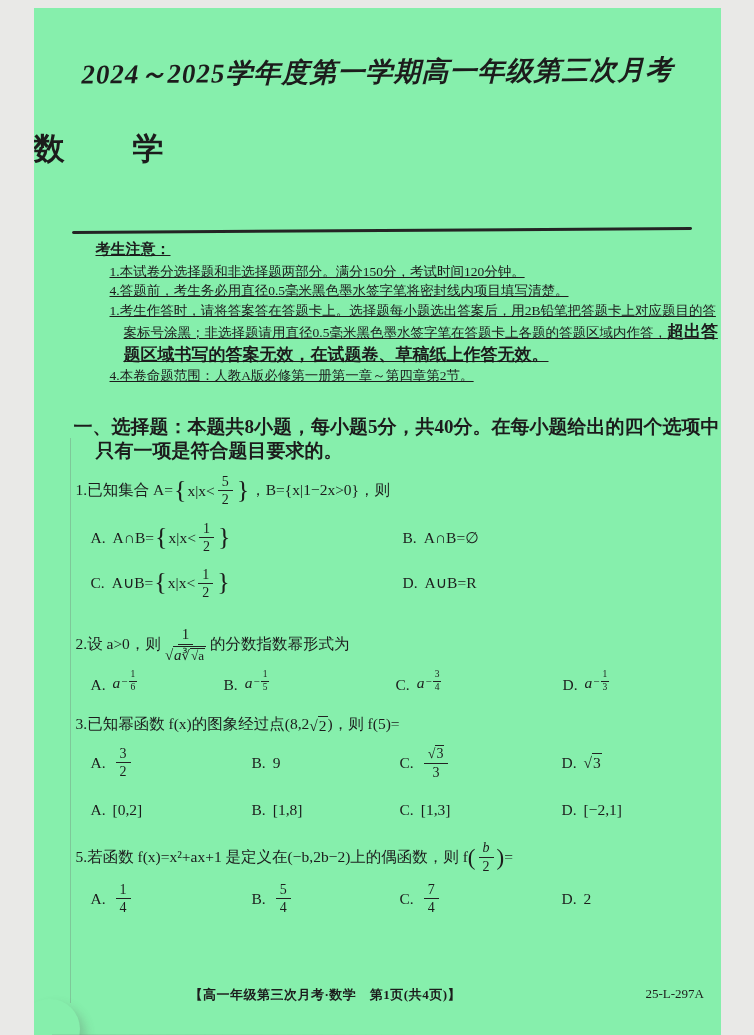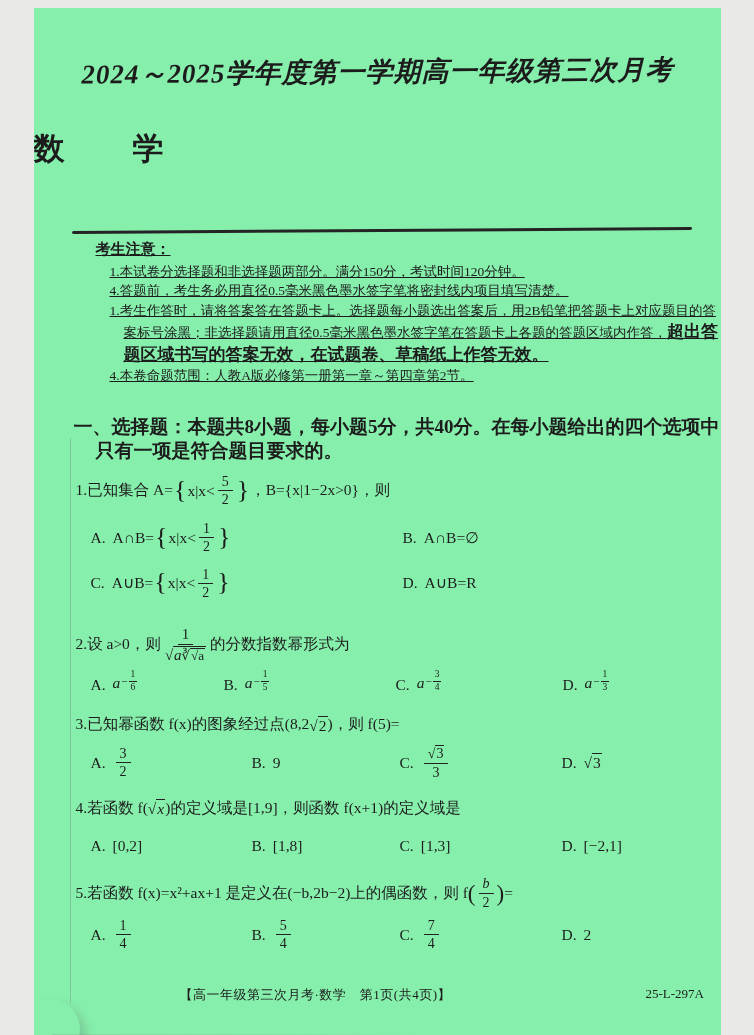--- a/index.html
+++ b/index.html
@@ -74,21 +74,21 @@
   .q1 { margin-bottom:24px; }
   .q2 .qstem { margin-bottom:6px; }
   .q2 { margin-bottom:12px; }
   .q3 .qstem { margin-bottom:10px;align-items:flex-end; }
   .q3 { margin-bottom:16px; }
   .q4 .qstem { margin-bottom:12px; }
   .q4 { margin-bottom:16px; }
   .q5 .qstem { margin-bottom:8px; }
 
   .footer { position:absolute; top:978px; left:0; width:754px; font-size:13px; }
-  .footer-left { position:absolute; left:146px; font-weight:normal; letter-spacing:.5px;text-align:right; }
+  .footer-left { position:absolute; left:156px; font-weight:bold; letter-spacing:.5px;text-align:right; }
   .footer-right { position:absolute; left:612px; font-weight:normal; }
 </style>
 </head>
 <body>
 
 <div class="page">
 
   <div class="edge-left"></div>
   <div class="edge-bottom"></div>
   <div class="corner-shadow"></div>
@@ -197,25 +197,20 @@
           <span class="frac"><span class="num"><span class="sqrt"><span class="rsign">√</span><span class="rad">3</span></span></span><span class="den">3</span></span>
         </span>
         <span class="optcell">
           <span class="olabel">D.</span>
           <span class="sqrt"><span class="rsign">√</span><span class="rad">3</span></span>
         </span>
       </div>
     </div>
 
     <div class="q q4">
-      <div class="qstem">
-        <span>4.若函数 f(</span>
-        <span class="sqrt"><span class="rsign">√</span><span class="rad var">x</span></span>
-        <span>)的定义域是[1,9]，则函数 f(x+1)的定义域是</span>
-      </div>
       <div class="optrow row-std">
         <span class="optcell">
           <span class="olabel">A.</span>
           <span>[0,2]</span>
         </span>
         <span class="optcell">
           <span class="olabel">B.</span>
           <span>[1,8]</span>
         </span>
         <span class="optcell">

